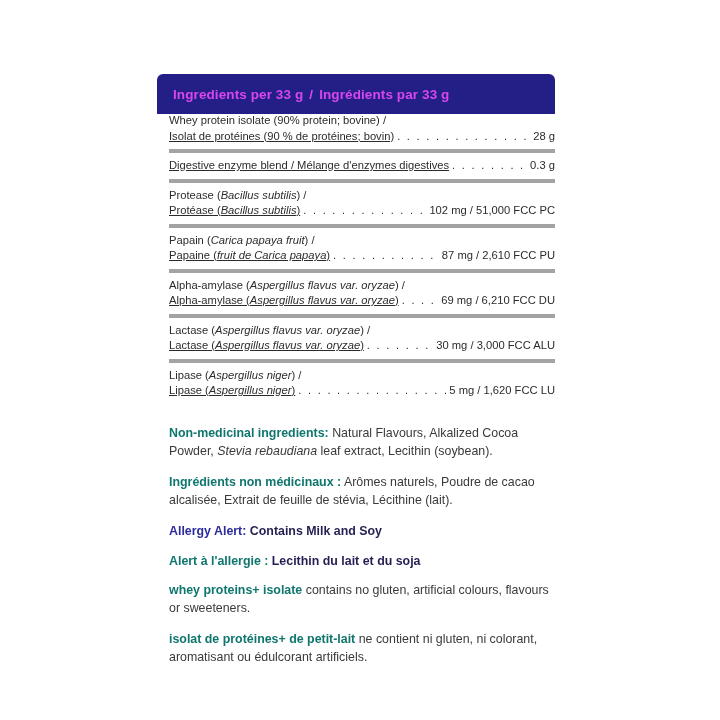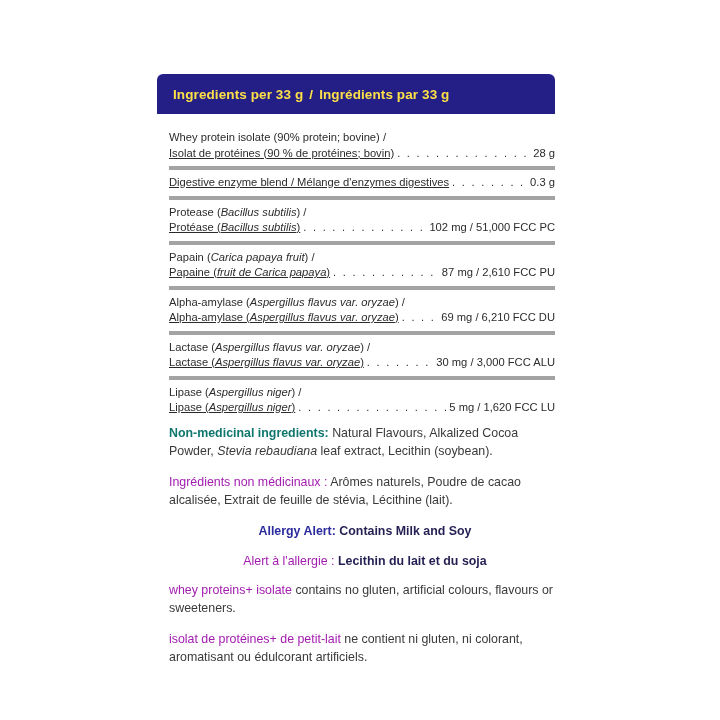--- a/index.html
+++ b/index.html
@@ -23,38 +23,38 @@
   
   .panel-header {
     position: absolute;
     left: 157px;
     top: 74px;
     width: 398px;
     height: 40px;
     background: #231f86;
     border-top-left-radius: 6px;
     border-top-right-radius: 6px;
-    color: #fde047;
+    color: #d946ef;
     display: flex;
     align-items: center;
     padding-left: 16px;
     box-sizing: border-box;
     font-size: 13.5px;
     font-weight: bold;
     letter-spacing: 0.1px;
   }
   .panel-header .sep {
     display: inline-block;
     padding: 0 6px;
   }
   
   .table {
     position: absolute;
     left: 169px;
-    top: 125px;
+    top: 108px;
     width: 386px;
   }
   .row {
     padding: 5px 0 5px 0;
     border-top: 4px solid #a3a3a3;
   }
   .row:first-child {
     border-top: none;
   }
   .line {
@@ -102,26 +102,25 @@
     font-size: 12.4px;
     line-height: 17.5px;
     color: #3a3a3a;
     margin-bottom: 14px;
   }
   .note .blue {
     color: #0f766e;
     font-weight: bold;
   }
   .note .blue-reg {
-    color: #a21caf;
-    font-weight: normal;
+    color: #0f766e;
+    font-weight: bold;
   }
   .note.tight {
     margin-bottom: 12px;
-    text-align: center;
   }
   .note.alert {
     font-weight: bold;
     color: #231f52;
   }
   .note.alert .blue {
     color: #2b2b9e;
   }
 </style>
 </head>

